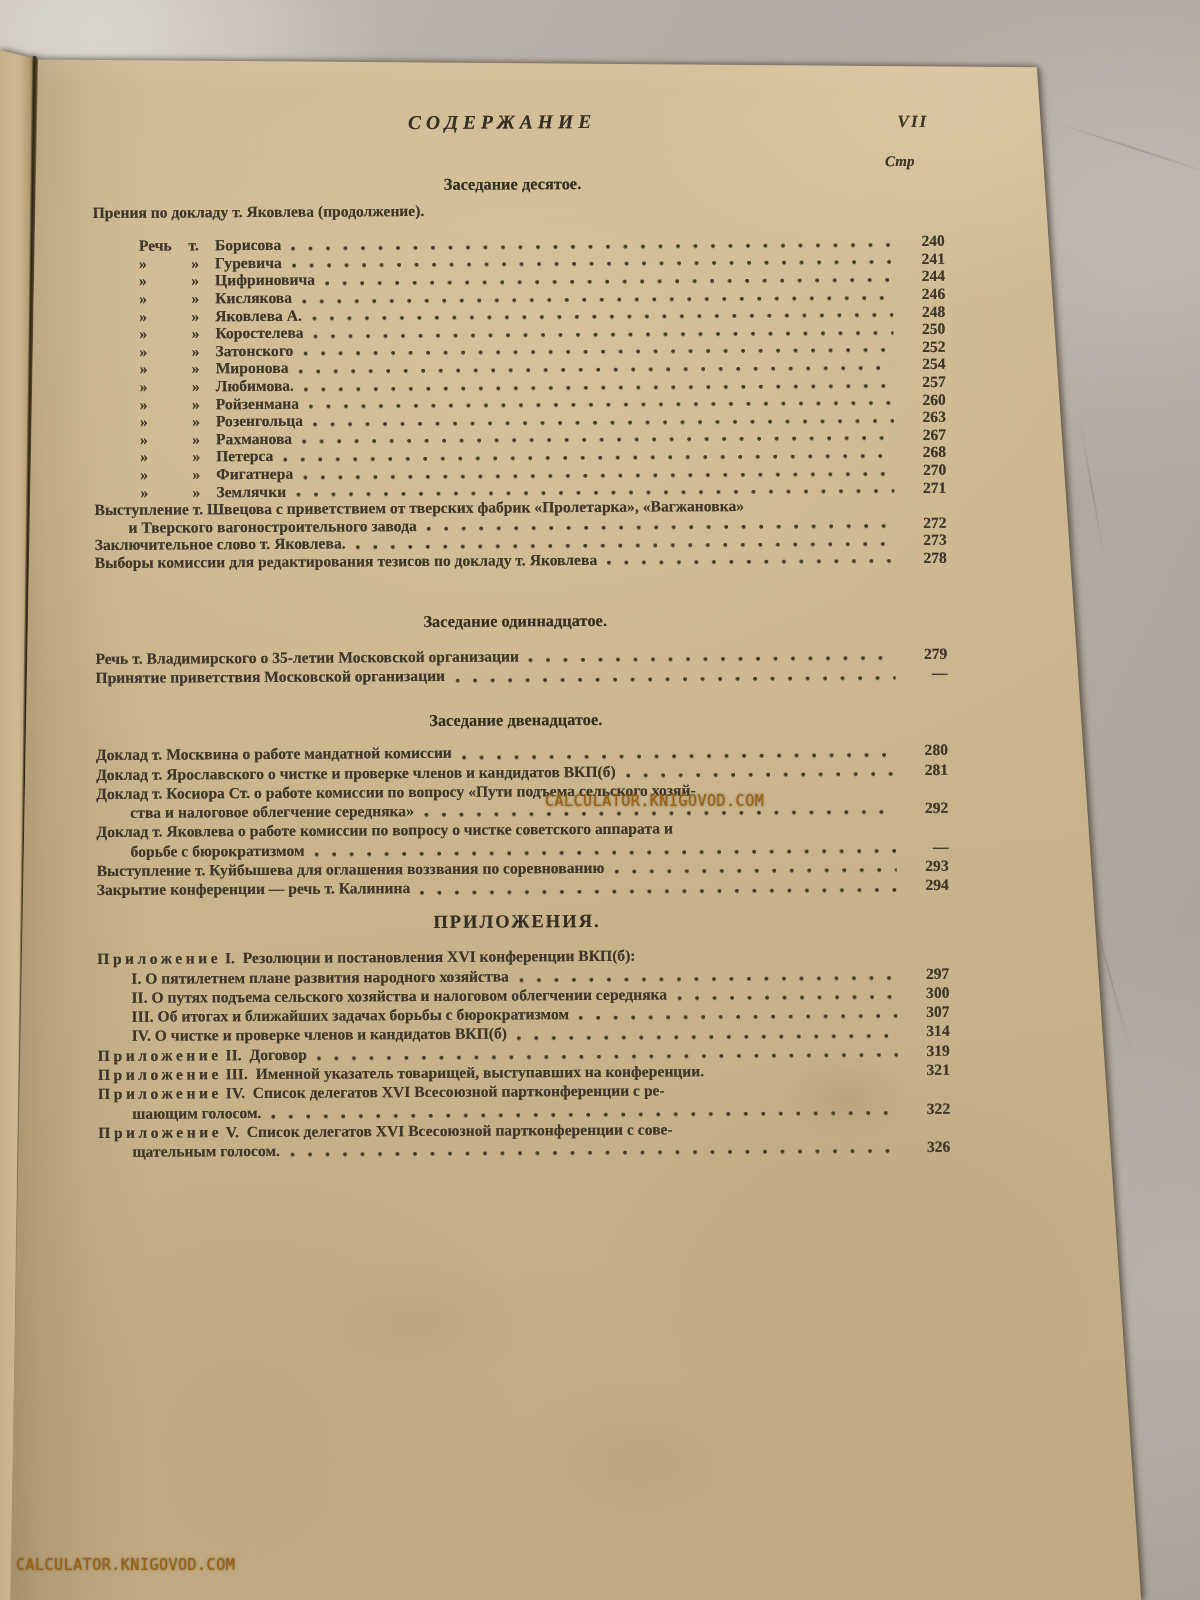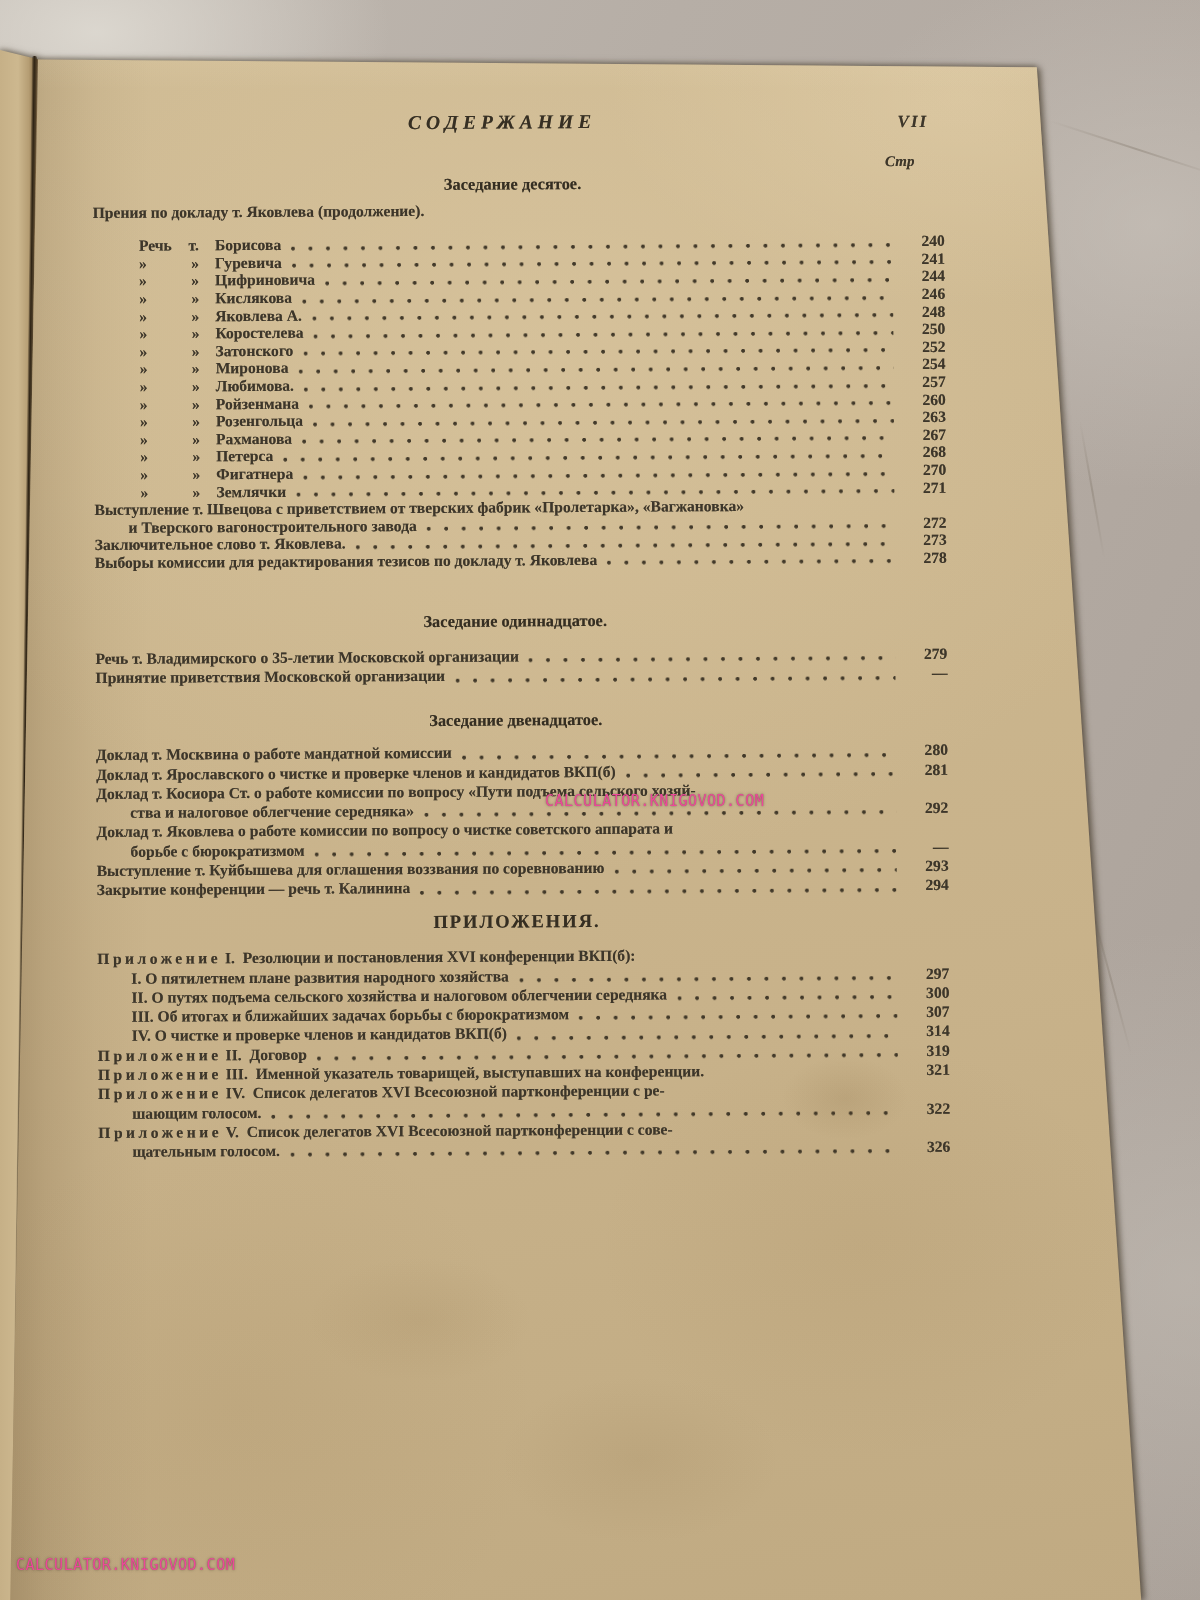--- a/index.html
+++ b/index.html
@@ -76,21 +76,21 @@
   .lead-num{white-space:pre;}
   .leader{
     flex:1 1 auto;min-width:12px;height:12px;align-self:flex-end;margin:0 6px 1px 10px;
     background-image:radial-gradient(circle at 2.1px 7.8px, rgba(58,50,36,0.95) 1.55px, rgba(58,50,36,0) 2.3px);
     background-size:17.5px 12px;background-repeat:repeat-x;
   }
   .fill{flex:1 1 auto;}
   .pagenum{flex:none;width:46px;text-align:right;}
   
   .wm{
-    position:absolute;z-index:6;color:#ec4899;
+    position:absolute;z-index:6;color:#a16207;
     font-family:"DejaVu Sans Mono", monospace;font-size:15px;letter-spacing:0.5px;
     text-shadow:0 0 3px rgba(70,58,44,0.55), 0 0 1px rgba(70,58,44,0.4);
   }
   .wm-center{left:545px;top:792px;}
   .wm-bottom{left:16px;top:1556px;}
 </style>
 </head>
 <body>
 
 <div class="vein" style="left:1050px;top:120px;width:180px;transform:rotate(18deg);"></div>

